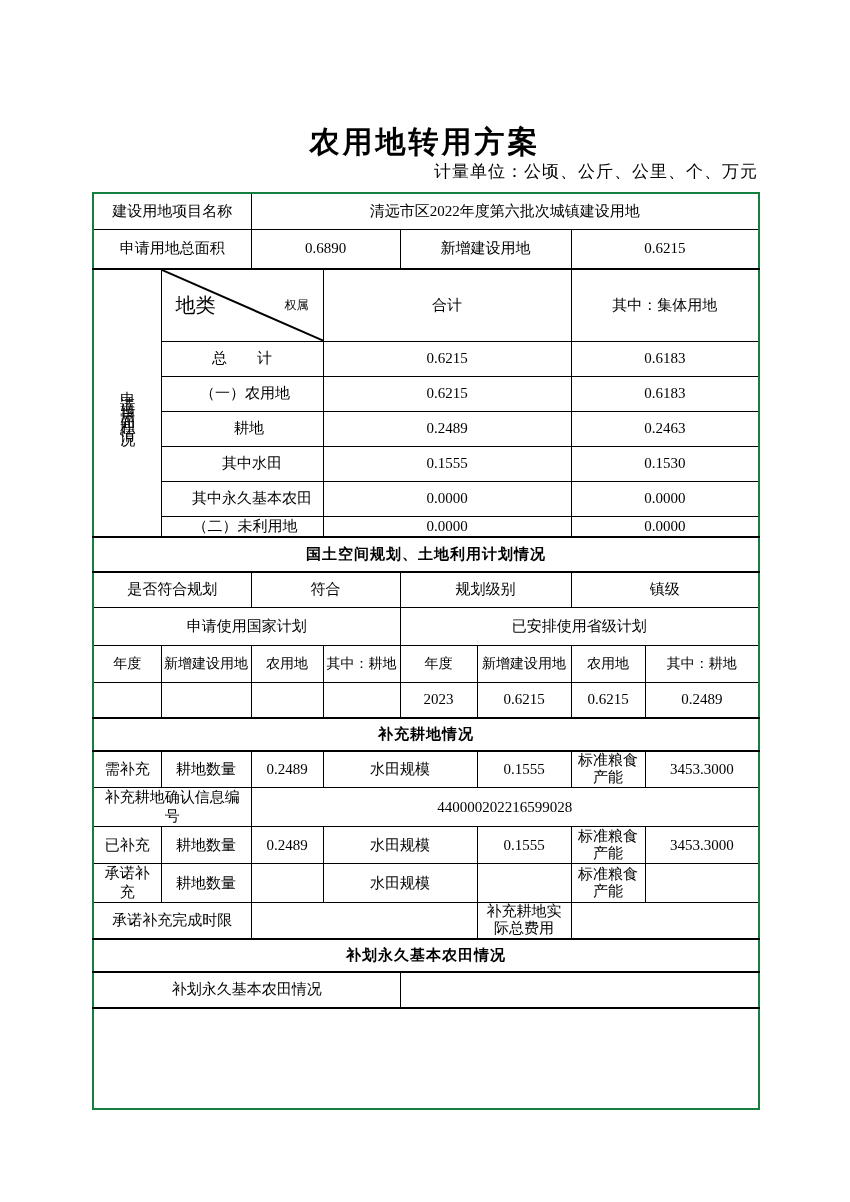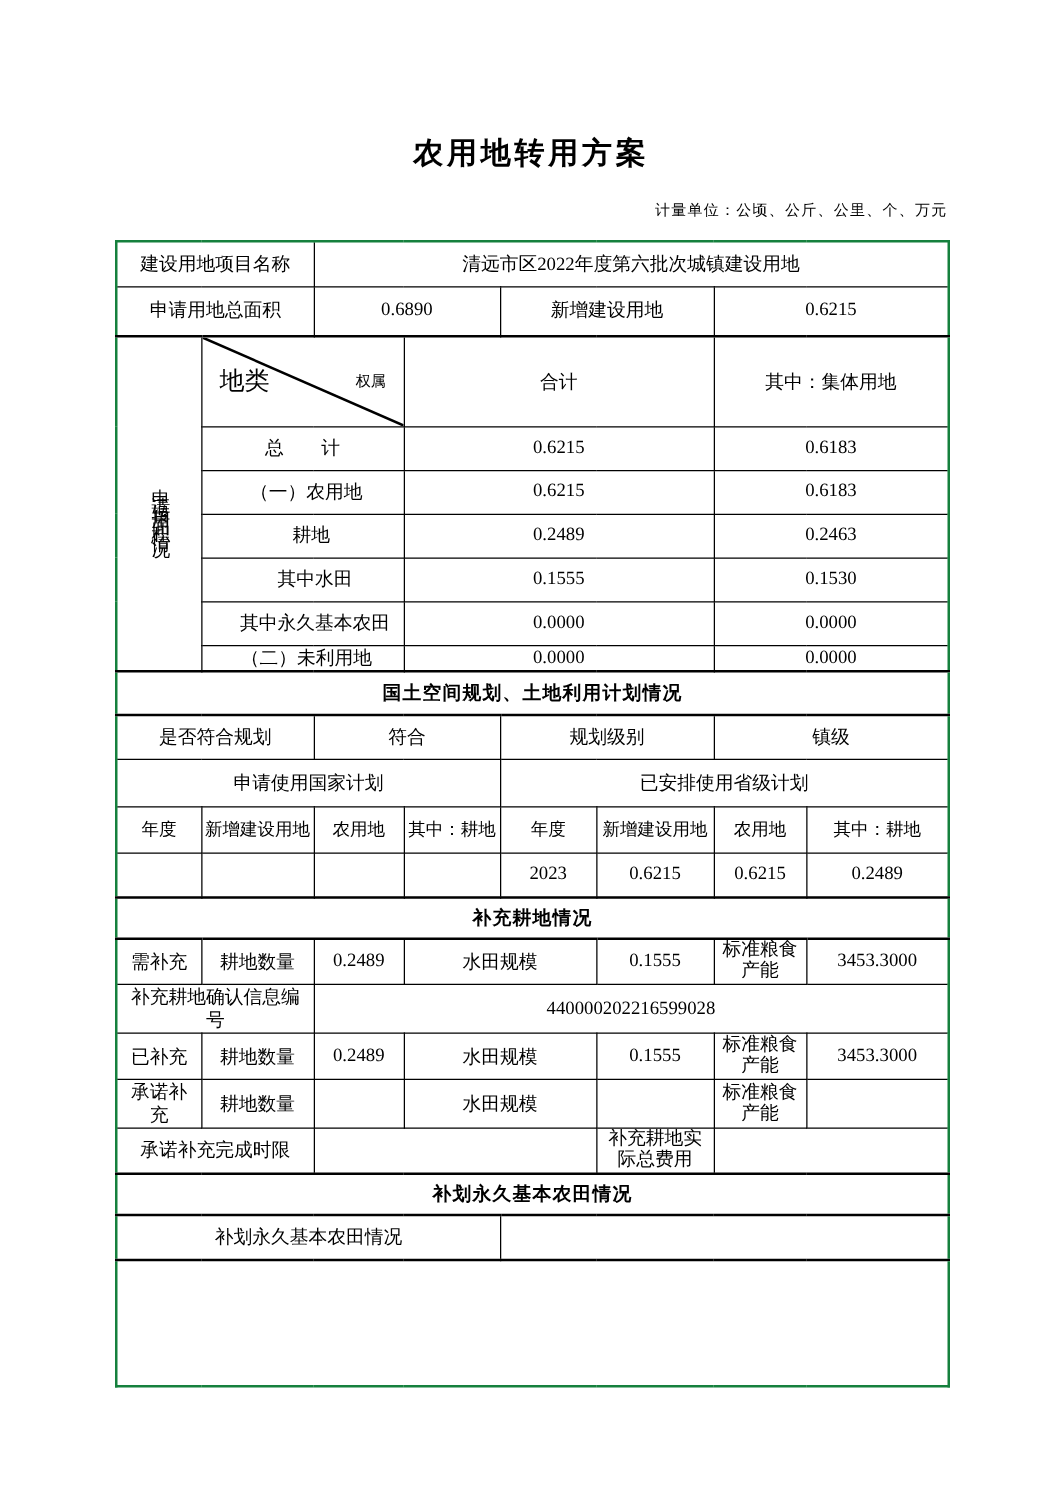--- a/index.html
+++ b/index.html
@@ -2,28 +2,28 @@
 <html><head>
 <meta charset="utf-8">
 <style>
   html,body { margin:0; padding:0; background:#ffffff; }
   body {
     width:850px; height:1202px; position:relative;
     font-family:"Liberation Serif","DejaVu Serif",serif;
     color:#000;
   }
   .doc-title {
-    position:absolute; left:0; top:106px; width:850px;
-    text-align:center; font-size:24px; font-weight:bold;
+    position:absolute; left:0; top:122px; width:850px;
+    text-align:center; font-size:30px; font-weight:bold;
     letter-spacing:3px; margin:0;
     font-family:"Liberation Sans","DejaVu Sans",sans-serif;
   }
   .unit-note {
     position:absolute; top:160px; right:92px;
-    font-size:12px; letter-spacing:1px;
+    font-size:17px; letter-spacing:1px;
   }
   table.main {
     position:absolute; left:92px; top:192px;
     width:666px; border-collapse:collapse; table-layout:fixed;
     border:2px solid #15803d;
   }
   table.main td {
     border:1px solid #000;
     text-align:center; vertical-align:middle;
     font-size:15px; padding:0 4px; overflow:hidden;

